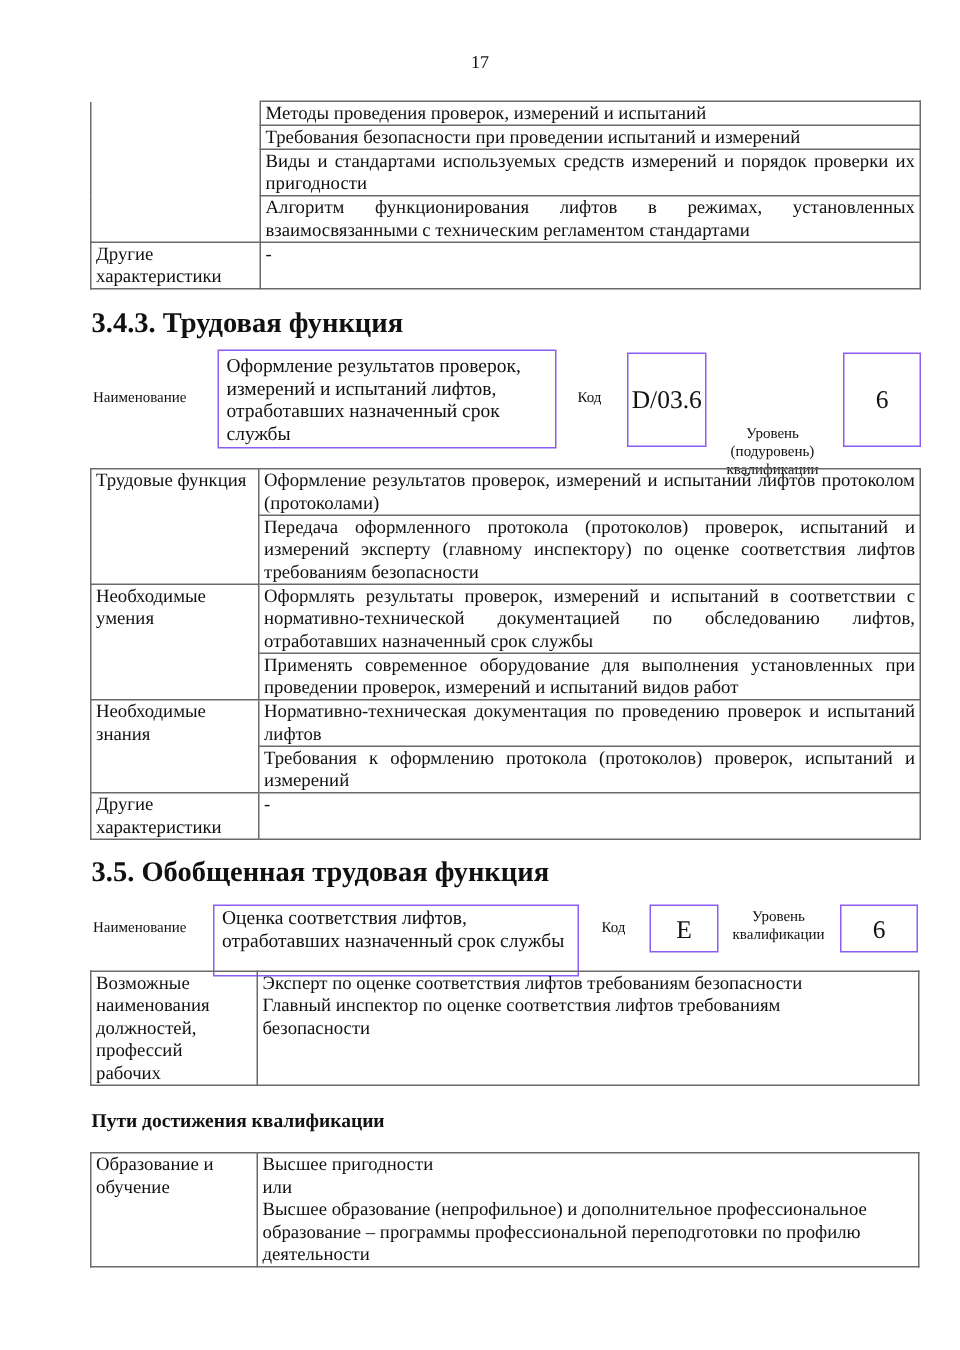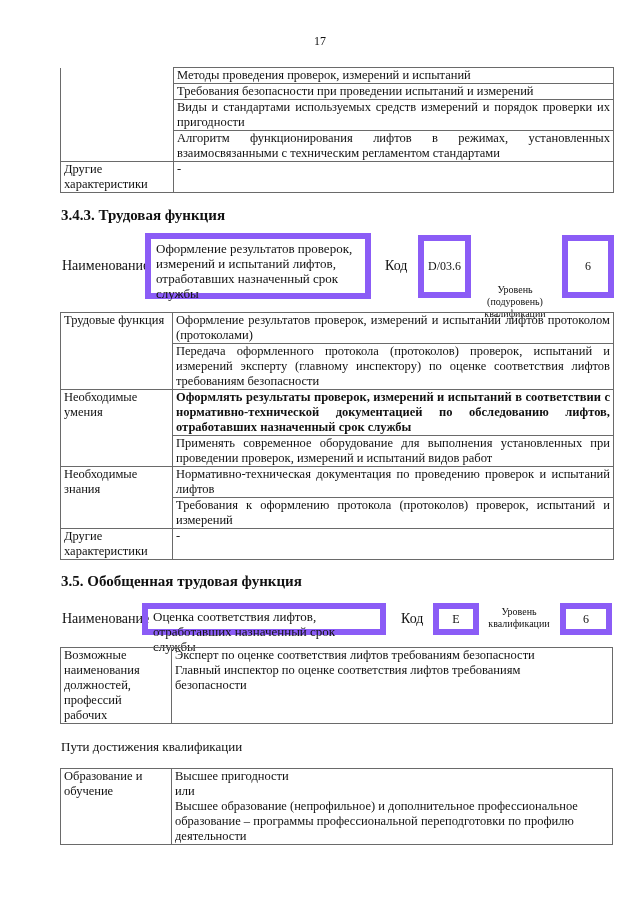--- a/index.html
+++ b/index.html
@@ -9,25 +9,25 @@
       color: #111; font-size: 12.5px; line-height: 15px;
     }
     .abs { position: absolute; }
     .page-number { left: 0; width: 640px; top: 34px; text-align: center; font-size: 12px; }
     table.grid { position: absolute; border-collapse: collapse; table-layout: fixed; padding-left: 28px; }
     table.grid td {
       border: 1px solid #6a6a6a; vertical-align: top; padding: 0 3px 0 3px;
       font-size: 12.5px; line-height: 15px;
     }
     .just { text-align: justify; text-align-last: left; }
-    .section-title { font-weight: bold; font-size: 15px; }
-    .hdr-label { font-size: 14px; line-height: 12px; }
-    .box { position: absolute; border: 6px solid #8b5cf6; box-sizing: border-box; }
+    .section-title { font-weight: bold; font-size: 19px; }
+    .hdr-label { font-size: 10px; line-height: 12px; }
+    .box { position: absolute; border: 1px solid #8b5cf6; box-sizing: border-box; }
     .box-text { font-size: 13px; line-height: 15px; padding: 2px 5px; }
-    .center-box { display: flex; align-items: center; justify-content: center; font-size: 12px; }
+    .center-box { display: flex; align-items: center; justify-content: center; font-size: 17px; }
     .small-center { text-align: center; font-size: 10px; line-height: 12px; }
   </style>
 </head>
 <body>
 
 <div class="abs page-number">17</div>
 
 <table class="grid" style="left:60px; top:67px; width:553px;">
   <colgroup>
       <col style="width:113px">
@@ -71,21 +71,21 @@
   <tbody>
       <tr>
     <td rowspan="2">Трудовые функция</td>
     <td class="just" style="height:30px;">Оформление результатов проверок, измерений и испытаний лифтов протоколом (протоколами)</td>
   </tr>
   <tr>
     <td class="just" style="height:45px;">Передача оформленного протокола (протоколов) проверок, испытаний и измерений эксперту (главному инспектору) по оценке соответствия лифтов требованиям безопасности</td>
   </tr>
   <tr>
     <td rowspan="2">Необходимые умения</td>
-    <td class="just" style="height:45px;font-weight:bold;">Оформлять результаты проверок, измерений и испытаний в соответствии с нормативно-технической документацией по обследованию лифтов, отработавших назначенный срок службы</td>
+    <td class="just" style="height:45px;">Оформлять результаты проверок, измерений и испытаний в соответствии с нормативно-технической документацией по обследованию лифтов, отработавших назначенный срок службы</td>
   </tr>
   <tr>
     <td class="just" style="height:30px;">Применять современное оборудование для выполнения установленных при проведении проверок, измерений и испытаний видов работ</td>
   </tr>
   <tr>
     <td rowspan="2">Необходимые знания</td>
     <td class="just" style="height:30px;">Нормативно-техническая документация по проведению проверок и испытаний лифтов</td>
   </tr>
   <tr>
     <td class="just" style="height:30px;">Требования к оформлению протокола (протоколов) проверок, испытаний и измерений</td>
@@ -93,21 +93,21 @@
   <tr>
     <td style="height:30px;">Другие характеристики</td>
     <td>-</td>
   </tr>
 </tbody>
   </table>
 
 <div class="abs section-title" style="left:61px; top:574px;font-family:Liberation Serif, serif;">3.5. Обобщенная трудовая функция</div>
 
 <div class="abs hdr-label" style="left:62px; top:613px;">Наименование</div>
-<div class="box box-text" style="left:142px; top:603px; width:244px; height:32px; padding:0 5px;">Оценка соответствия лифтов, отработавших назначенный срок службы</div>
+<div class="box box-text" style="left:142px; top:603px; width:244px; height:48px; padding:0 5px;">Оценка соответствия лифтов, отработавших назначенный срок службы</div>
 <div class="abs hdr-label" style="left:401px; top:613px;">Код</div>
 <div class="box center-box" style="left:433px; top:603px; width:46px; height:32px;">Е</div>
 <div class="abs small-center" style="left:484px; top:606px; width:70px;text-align:center;">Уровень квалификации</div>
 <div class="box center-box" style="left:560px; top:603px; width:52px; height:32px;">6</div>
 
 <table class="grid" style="left:60px; top:647px; width:552px;">
   <colgroup>
       <col style="width:111px">
       <col style="width:441px">
     </colgroup>
@@ -115,21 +115,21 @@
       <tr>
     <td style="height:75px;margin-top:11px;">Возможные наименования должностей, профессий рабочих</td>
     <td>
       <div>Эксперт по оценке соответствия лифтов требованиям безопасности</div>
       <div style="padding-right:60px;">Главный инспектор по оценке соответствия лифтов требованиям безопасности</div>
     </td>
   </tr>
 </tbody>
   </table>
 
-<div class="abs" style="left:61px; top:739px; font-size:13px;">Пути достижения квалификации</div>
+<div class="abs" style="left:61px; top:739px; font-size:13px;font-weight:bold;">Пути достижения квалификации</div>
 
 <table class="grid" style="left:60px; top:768px; width:552px;">
   <colgroup>
       <col style="width:111px">
       <col style="width:441px">
     </colgroup>
   <tbody>
       <tr>
     <td style="height:75px;">Образование и обучение</td>
     <td>

